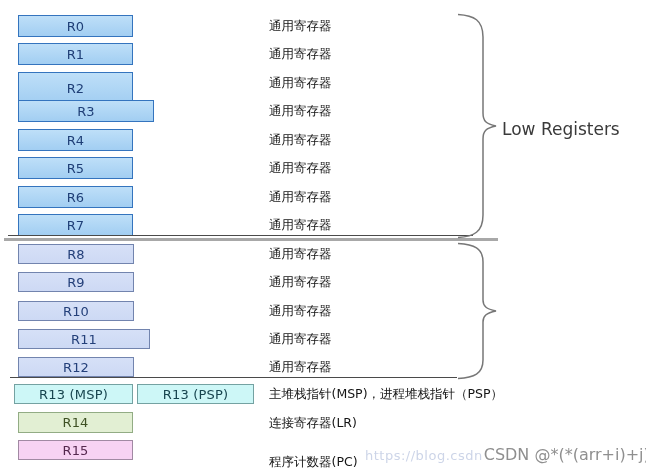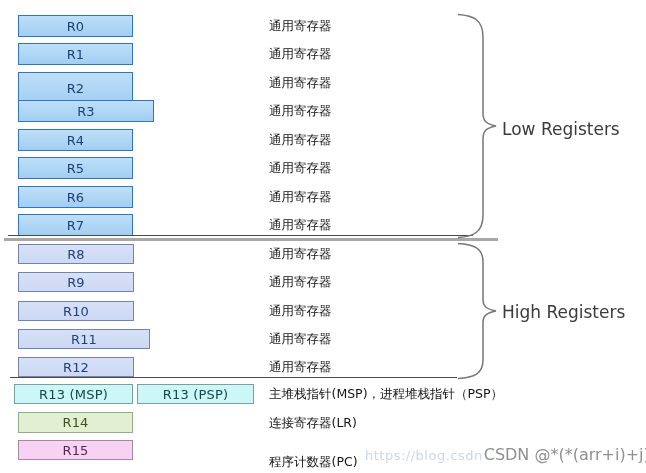--- a/index.html
+++ b/index.html
@@ -77,19 +77,18 @@
   <div class="divider-thin" style="left:10px;top:377px;width:447px;"></div>
 
   <svg class="brace" style="left:457px;top:13px;" width="42" height="227" viewBox="0 0 42 227">
     <path d="M1,1.5 C17,2.5 26,7 26,24 L26,100 C26,108 29,111 39,113 C29,115 26,118 26,126 L26,202 C26,219 17,223.5 1,224.5" fill="none" stroke="#777777" stroke-width="1.5"></path>
   </svg>
   <div class="brace-label" style="top:121px;">Low Registers</div>
 
   <svg class="brace" style="left:457px;top:242px;" width="42" height="139" viewBox="0 0 42 139">
     <path d="M1,1.5 C17,2.5 26,6 26,20 L26,58 C26,64 29,67 39,69 C29,71 26,74 26,80 L26,118 C26,132 17,135.5 1,136.5" fill="none" stroke="#777777" stroke-width="1.5"></path>
   </svg>
-  <div class="brace-label" style="top:304px;">High Registers</div>
 
   <div class="watermark">
     <span class="wm-light">https://blog.csdn</span><span class="wm-dark">CSDN @*(*(arr+i)+j)</span><span class="wm-suffix">1</span>
   </div>
 
 </div>
 
 </body></html>

